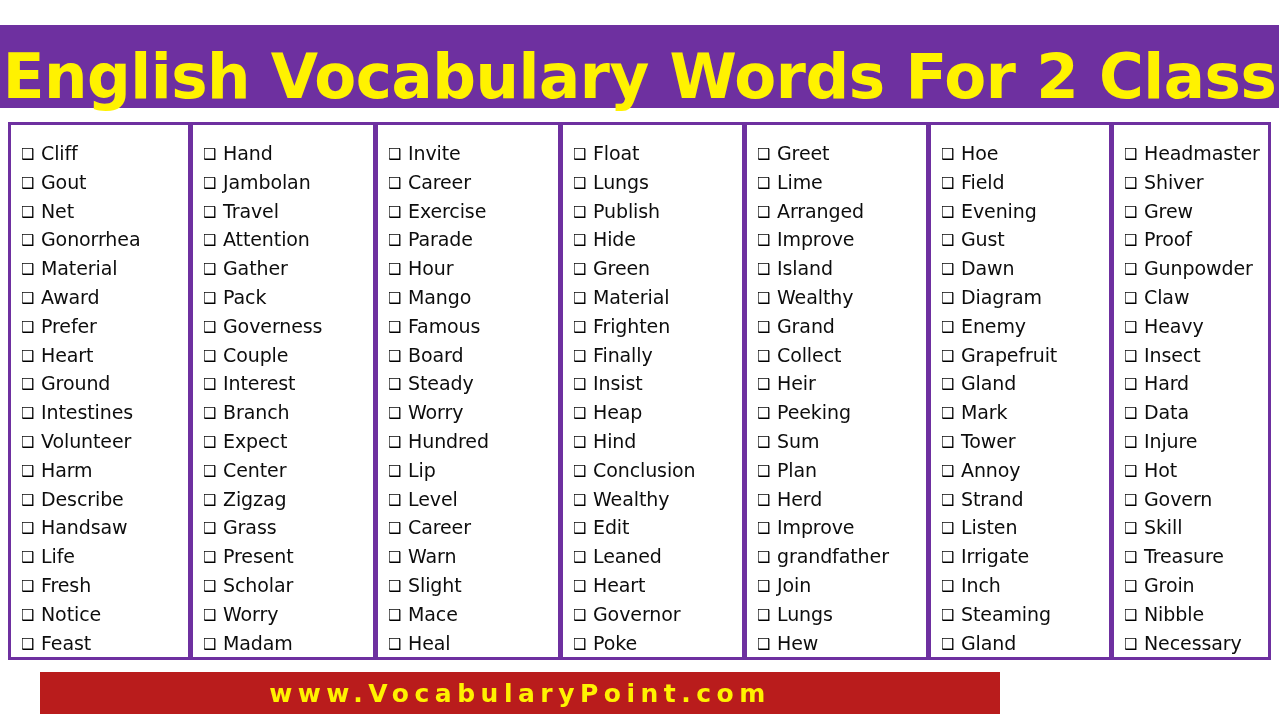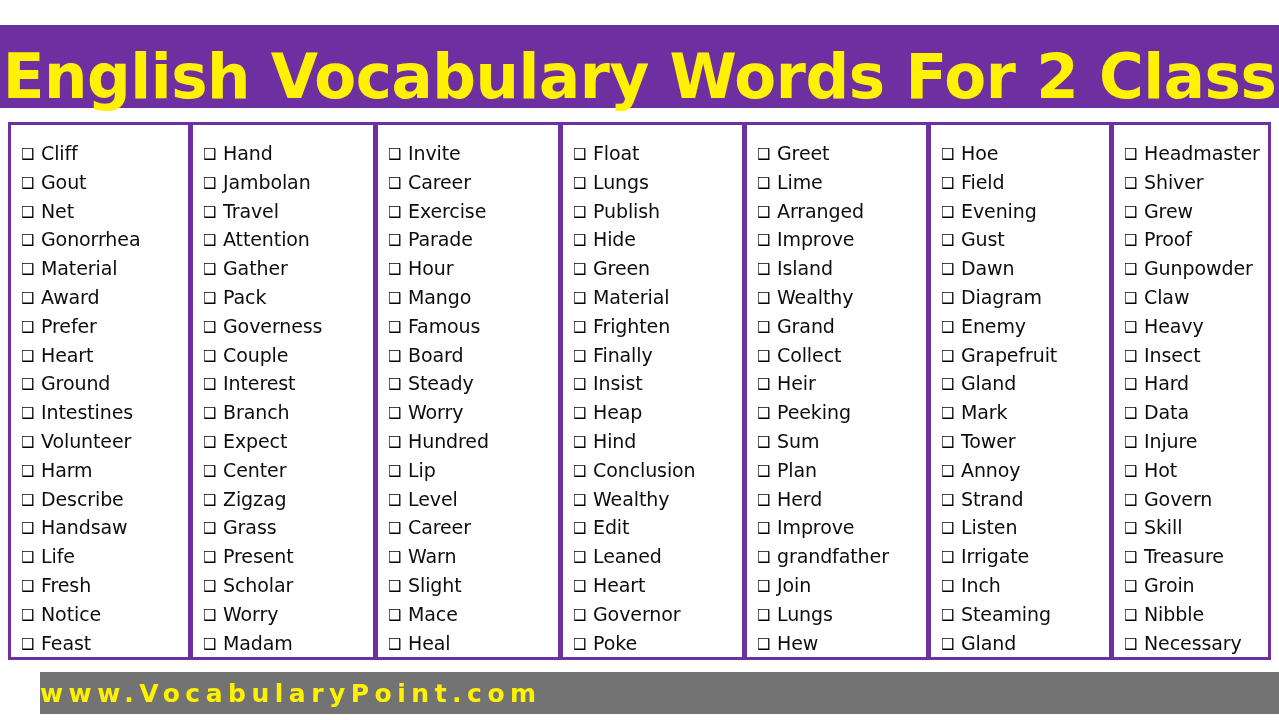--- a/index.html
+++ b/index.html
@@ -106,26 +106,26 @@
     color: #0D0D0D;
     line-height: 28.8px;
     letter-spacing: -0.1px;
   }
 
   
   .footer-bar {
     position: absolute;
     left: 40px;
     top: 672px;
-    width: 1240px;
+    width: 960px;
     height: 42px;
-    background: #737373;
+    background: #b91c1c;
     display: flex;
     align-items: center;
-    justify-content: flex-start;
+    justify-content: center;
   }
 
   .footer-text {
     color: #FFF200;
     font-family: "DejaVu Sans", "Liberation Sans", sans-serif;
     font-weight: bold;
     font-size: 25px;
     letter-spacing: 5.5px;
     line-height: 1;
     white-space: nowrap;

